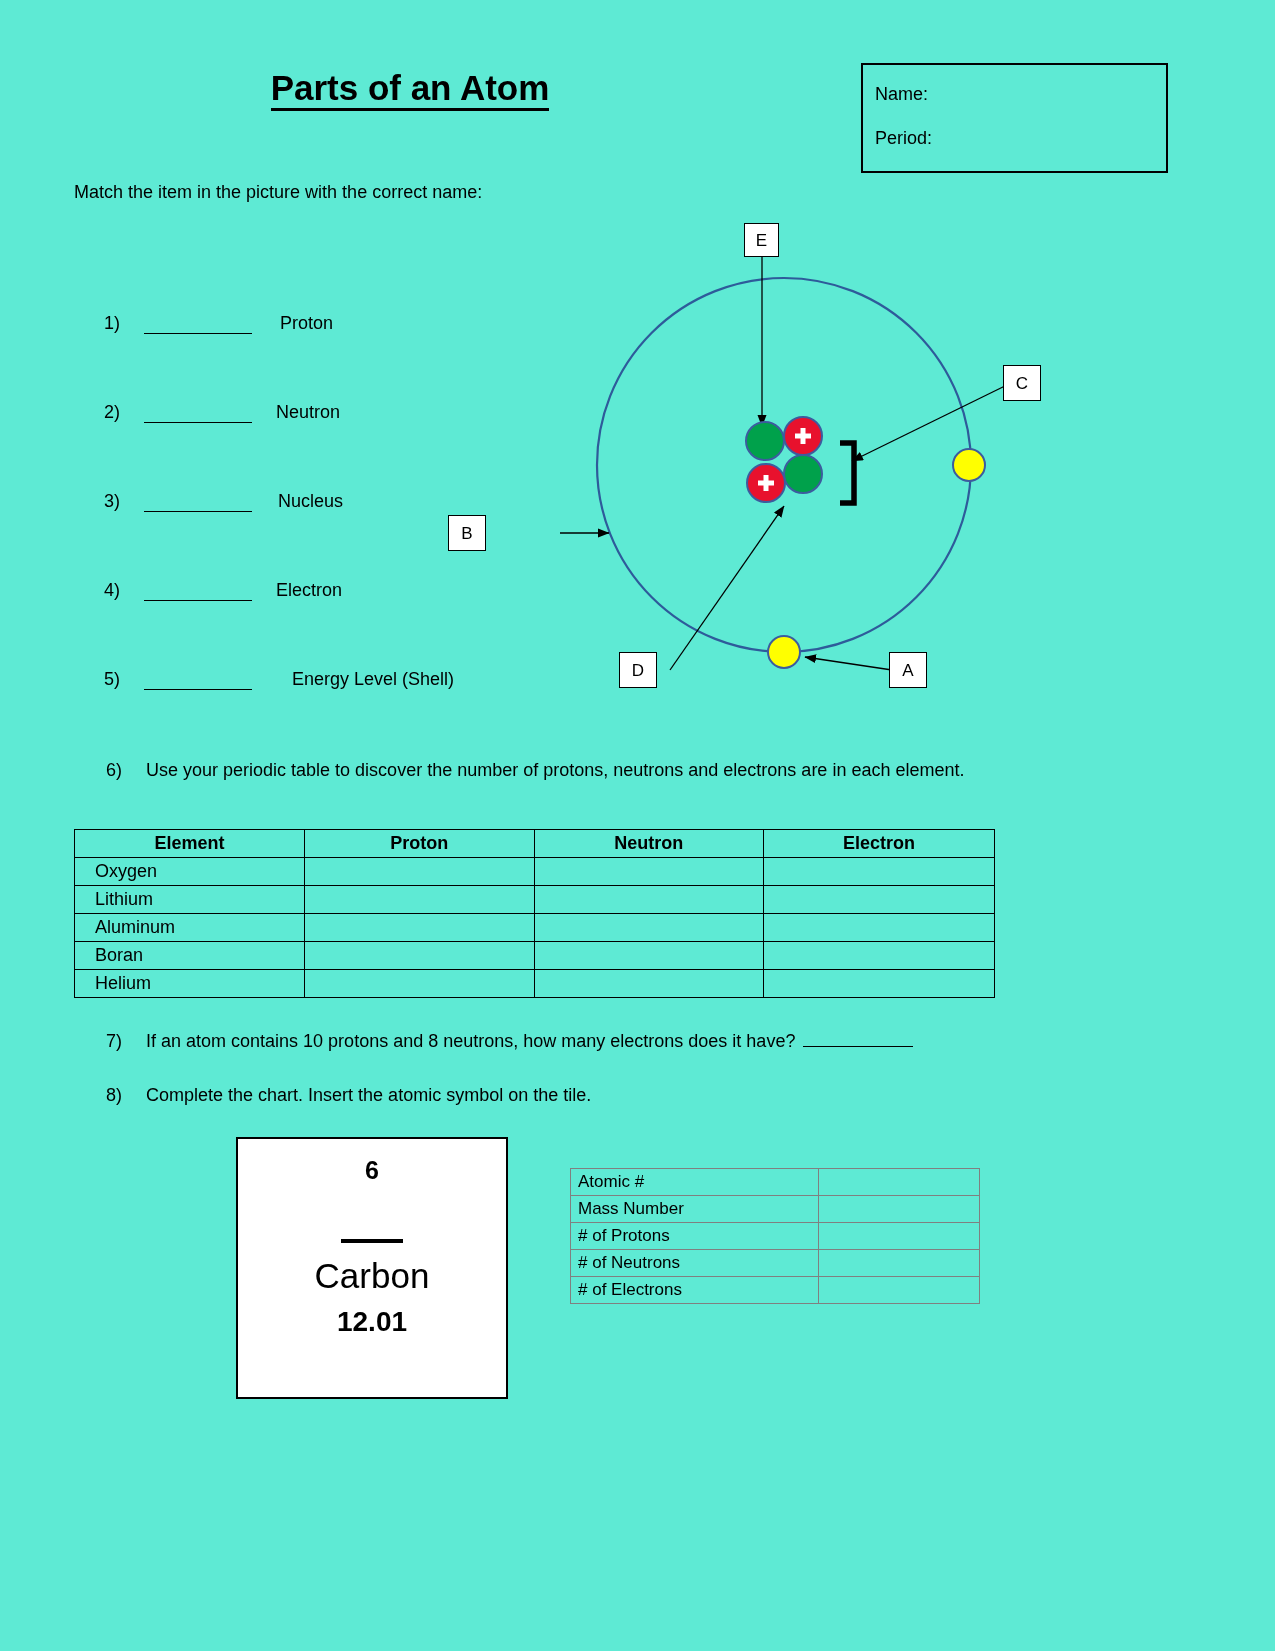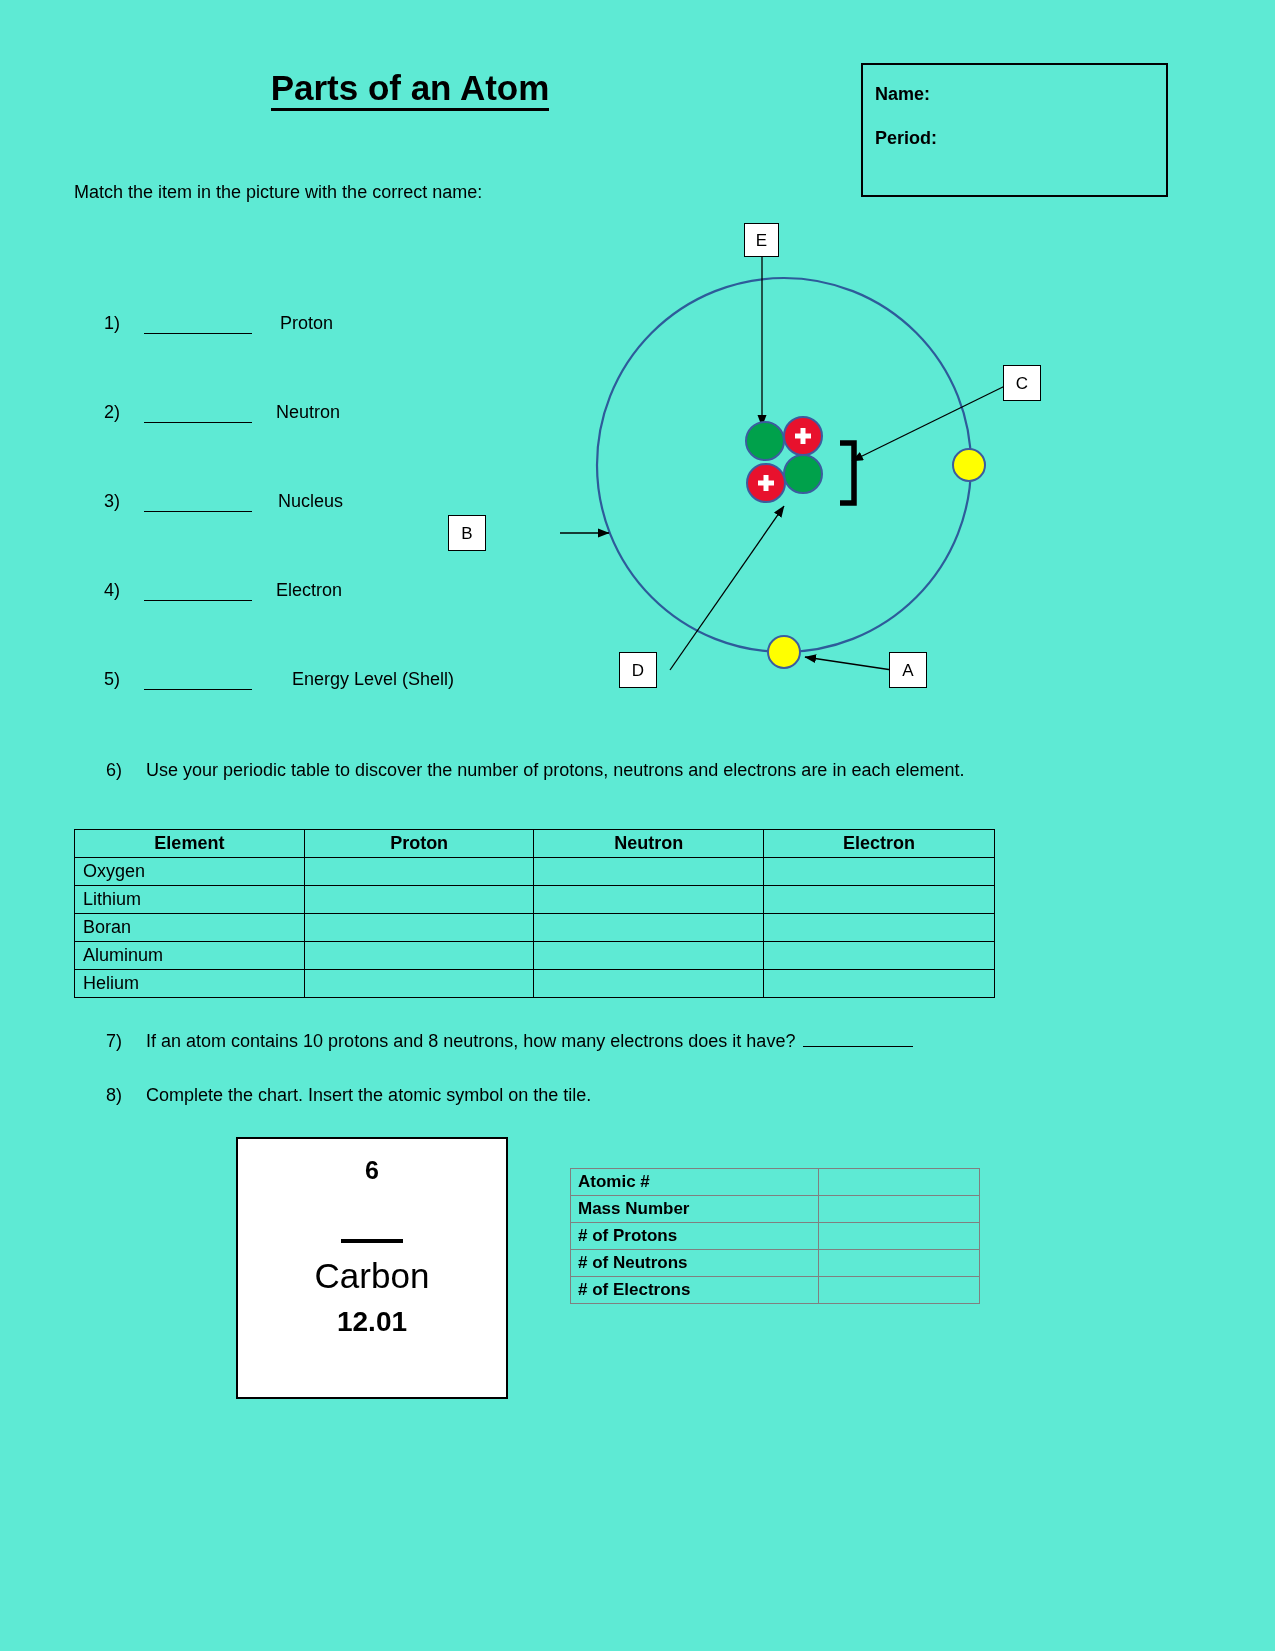--- a/index.html
+++ b/index.html
@@ -32,24 +32,23 @@
   }
   .title span {
     border-bottom: 3px solid #000;
     padding-bottom: 1px;
   }
   .name-box {
     position: absolute;
     left: 861px;
     top: 63px;
     width: 307px;
-    height: 134px;
+    height: 110px;
     border: 2px solid #000;
     box-sizing: border-box;
-    font-weight: bold;
   }
   .name-box .fld {
     position: absolute;
     left: 12px;
     font-size: 18px;
   }
   .name-box .fld.f1 { top: 19px; }
   .name-box .fld.f2 { top: 63px; }
 
   .match-instruction {
@@ -134,21 +133,21 @@
     border: 1.3px solid #000;
     height: 27px;
     padding: 0;
   }
   .elem-table th {
     text-align: center;
     font-weight: bold;
   }
   .elem-table td.elem-name {
     text-align: left;
-    padding-left: 8px;
+    padding-left: 20px;
   }
   .elem-table col.c1 { width: 230px; }
   .elem-table col.c2 { width: 230px; }
   .elem-table col.c3 { width: 230px; }
   .elem-table col.c4 { width: 231px; }
 
   
   .q7 {
     position: absolute;
     left: 106px;
@@ -213,21 +212,21 @@
     top: 1168px;
     width: 410px;
     border-collapse: collapse;
     font-size: 17px;
   }
   .atomic-chart td {
     border: 1.3px solid #808080;
     height: 26px;
     padding: 0 0 0 7px;
   }
-  .atomic-chart td.lbl { font-weight: bold; width: 266px; }
+  .atomic-chart td.lbl { font-weight: normal; width: 266px; }
   .atomic-chart td.val { width: 177px; }
 </style>
 </head>
 <body>
 
 <div class="page">
 
   <div class="title">
     <span>Parts of an Atom</span>
   </div>
@@ -340,27 +339,27 @@
         <td></td>
         <td></td>
       </tr>
       <tr>
         <td class="elem-name">Lithium</td>
         <td></td>
         <td></td>
         <td></td>
       </tr>
       <tr>
+        <td class="elem-name">Aluminum</td>
+        <td></td>
+        <td></td>
+        <td></td>
+      </tr>
+      <tr>
         <td class="elem-name">Boran</td>
-        <td></td>
-        <td></td>
-        <td></td>
-      </tr>
-      <tr>
-        <td class="elem-name">Aluminum</td>
         <td></td>
         <td></td>
         <td></td>
       </tr>
       <tr>
         <td class="elem-name">Helium</td>
         <td></td>
         <td></td>
         <td></td>
       </tr>

